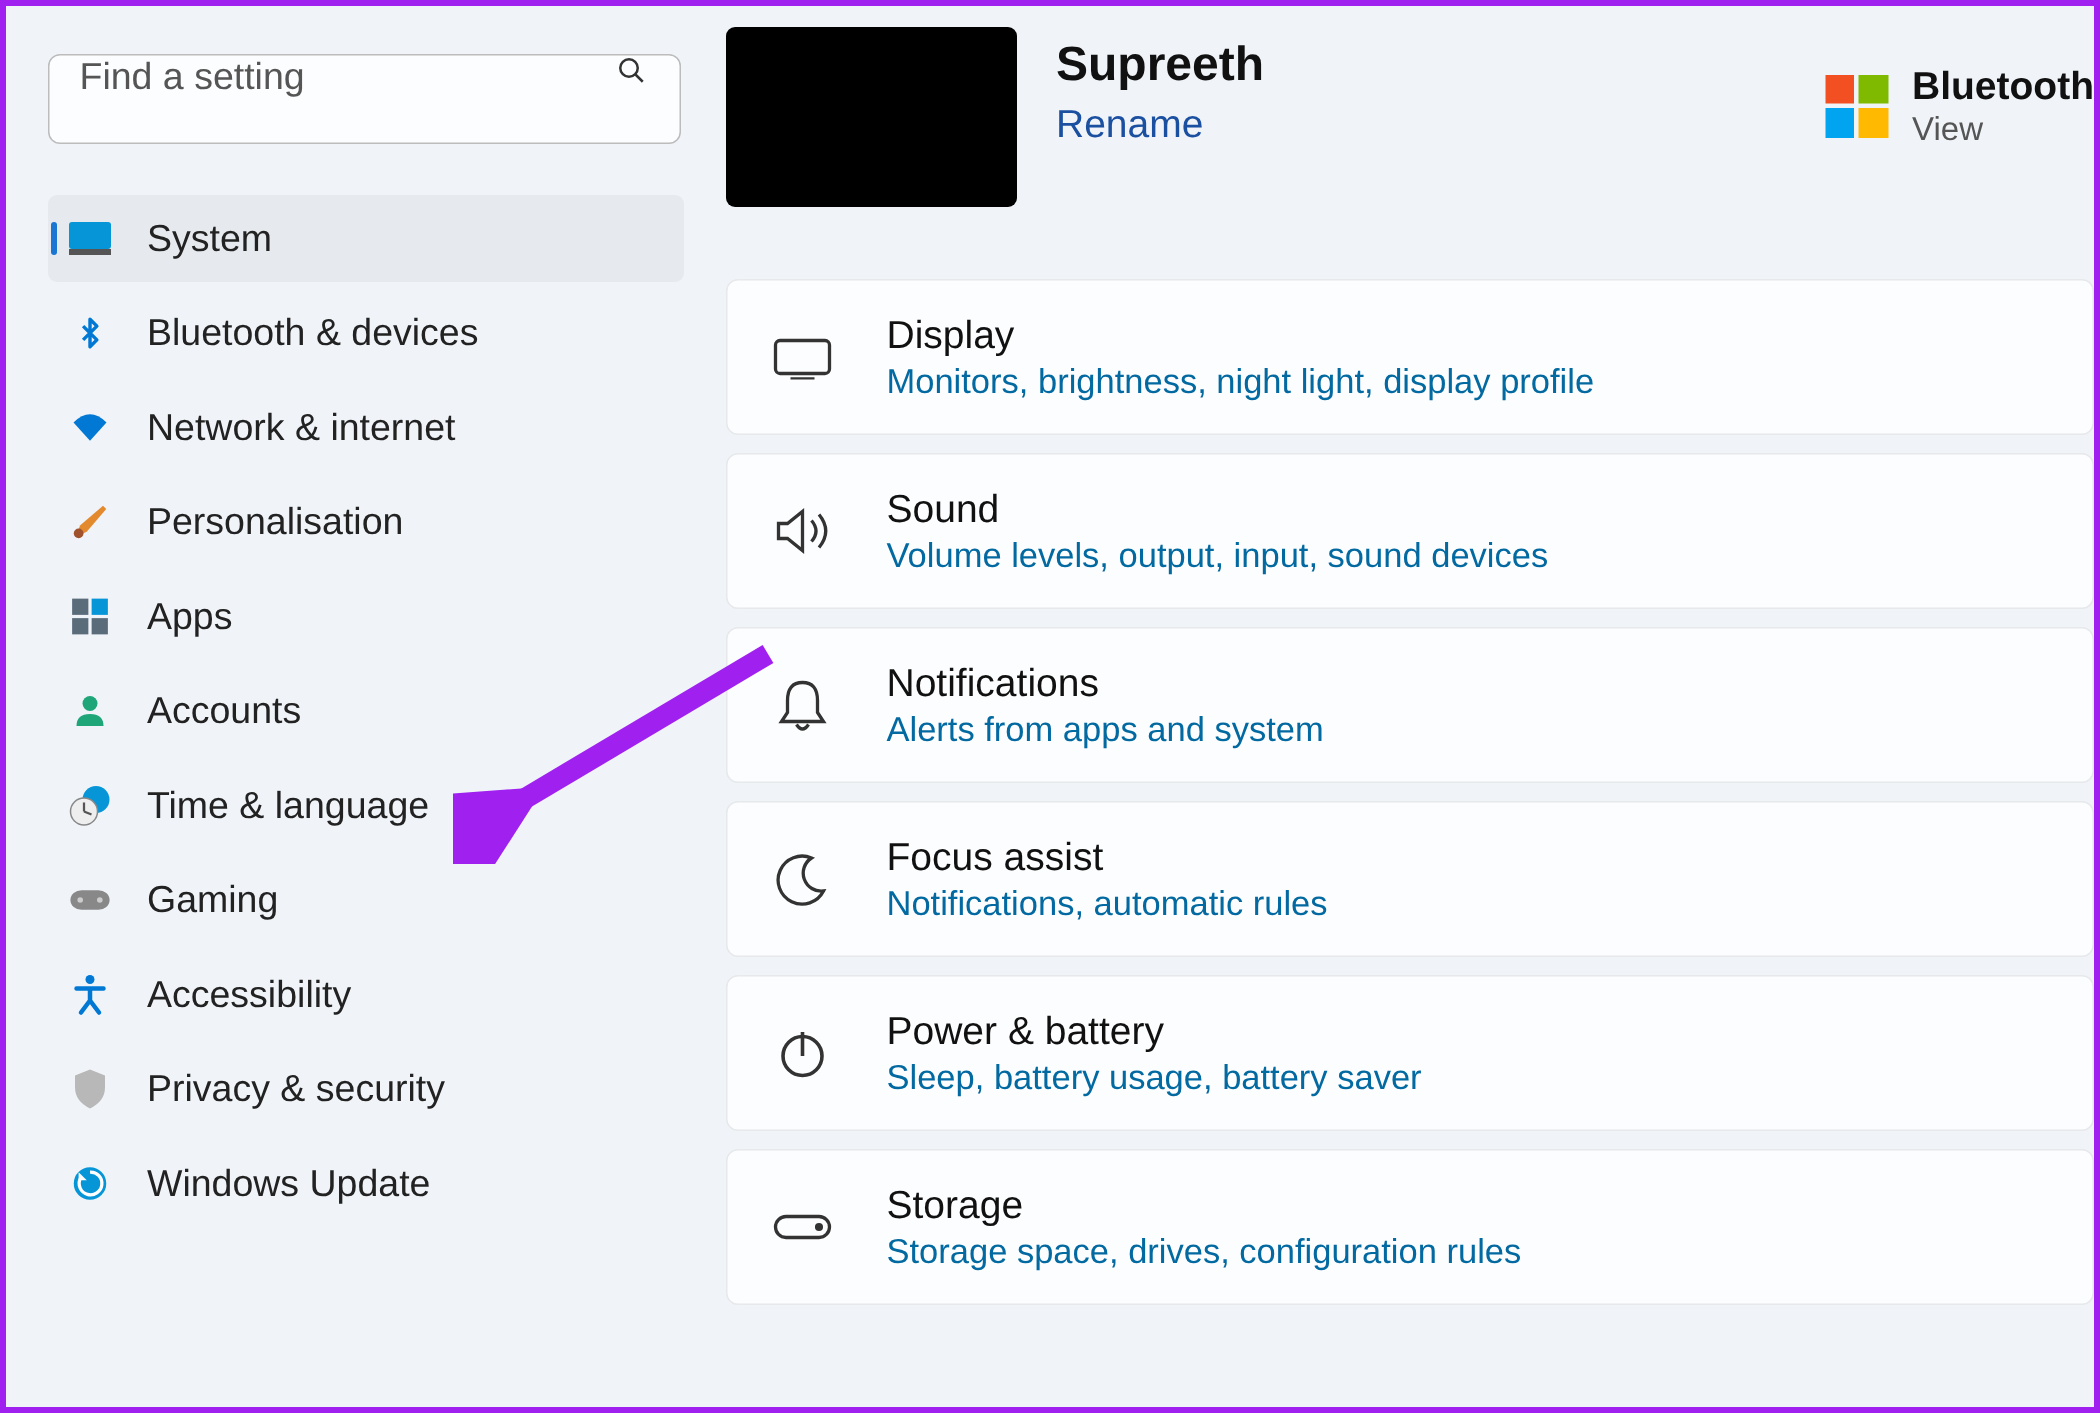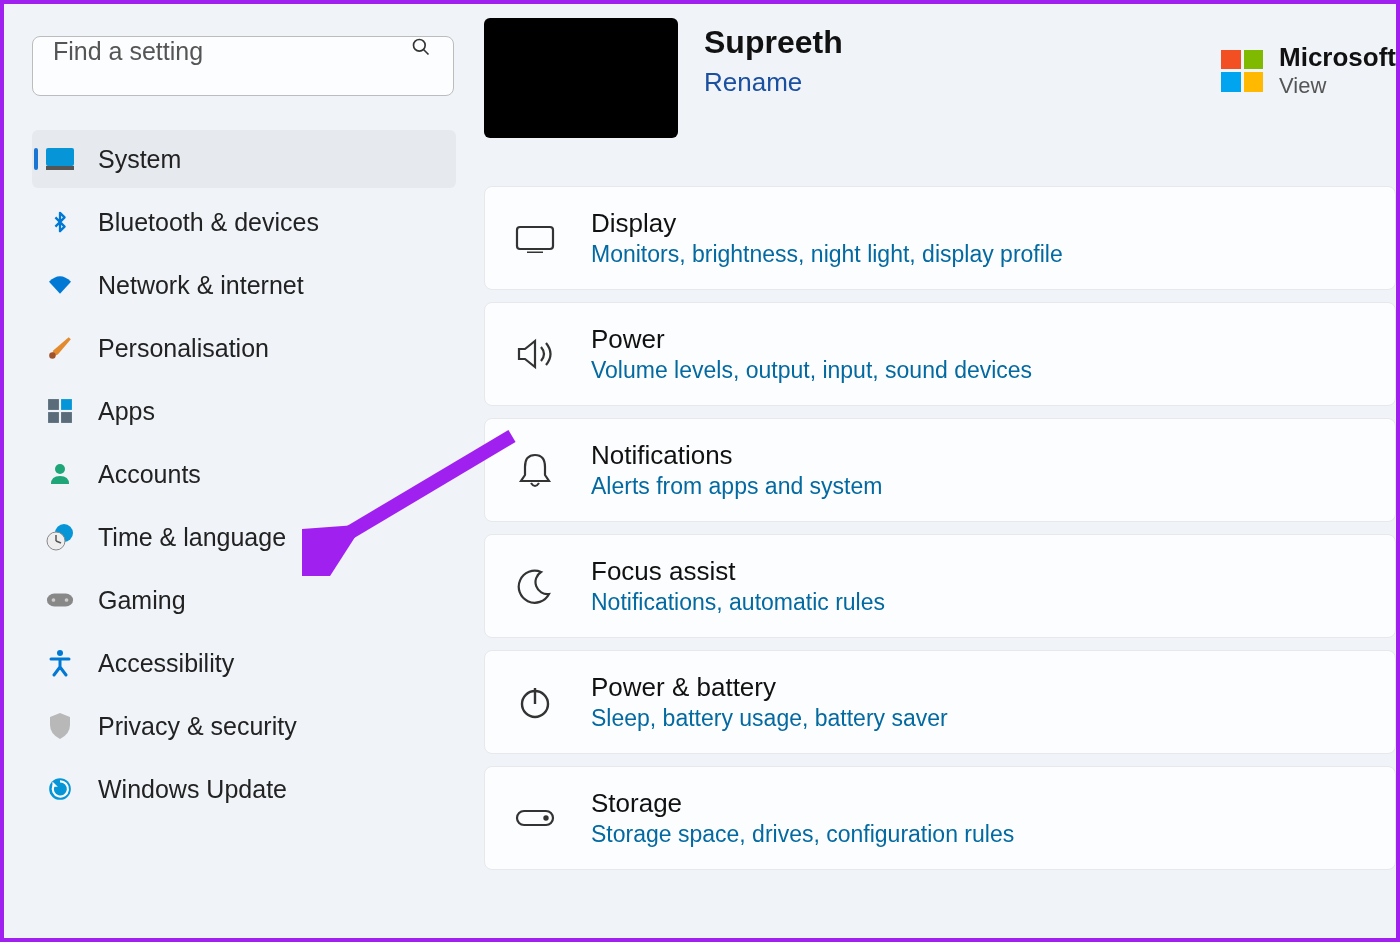--- a/index.html
+++ b/index.html
@@ -295,21 +295,21 @@
         <a class="rename-link">Rename</a>
       </div>
       <div class="ms-block">
         <div class="ms-logo">
             <div></div>
             <div></div>
             <div></div>
             <div></div>
           </div>
         <div class="ms-text">
-          <div class="t1">Microsoft</div>
+          <div class="t1">Bluetooth</div>
           <div class="t2">View</div>
         </div>
       </div>
     </div>
 
     <div class="card">
       <div class="card-icon">
         <svg width="40" height="30" viewBox="0 0 40 30" fill="none" stroke="#333" stroke-width="2.2">
             <rect x="2" y="4" width="36" height="22" rx="3"></rect>
             <line x1="12" y1="30" x2="28" y2="30" stroke-width="3"></line>
@@ -323,21 +323,21 @@
 
     <div class="card">
       <div class="card-icon">
         <svg width="40" height="34" viewBox="0 0 40 34" fill="none" stroke="#333" stroke-width="2.2">
             <path d="M4 12 H10 L20 4 V30 L10 22 H4 Z"></path>
             <path d="M26 10 Q32 17 26 24"></path>
             <path d="M31 6 Q40 17 31 28"></path>
           </svg>
       </div>
       <div>
-        <div class="card-title">Power</div>
+        <div class="card-title">Sound</div>
         <div class="card-sub">Volume levels, output, input, sound devices</div>
       </div>
     </div>
 
     <div class="card">
       <div class="card-icon">
         <svg width="34" height="38" viewBox="0 0 34 38" fill="none" stroke="#333" stroke-width="2.2">
             <path d="M17 4 Q27 4 27 16 V24 L31 30 H3 L7 24 V16 Q7 4 17 4 Z"></path>
             <path d="M13 32 Q17 38 21 32"></path>
           </svg>

